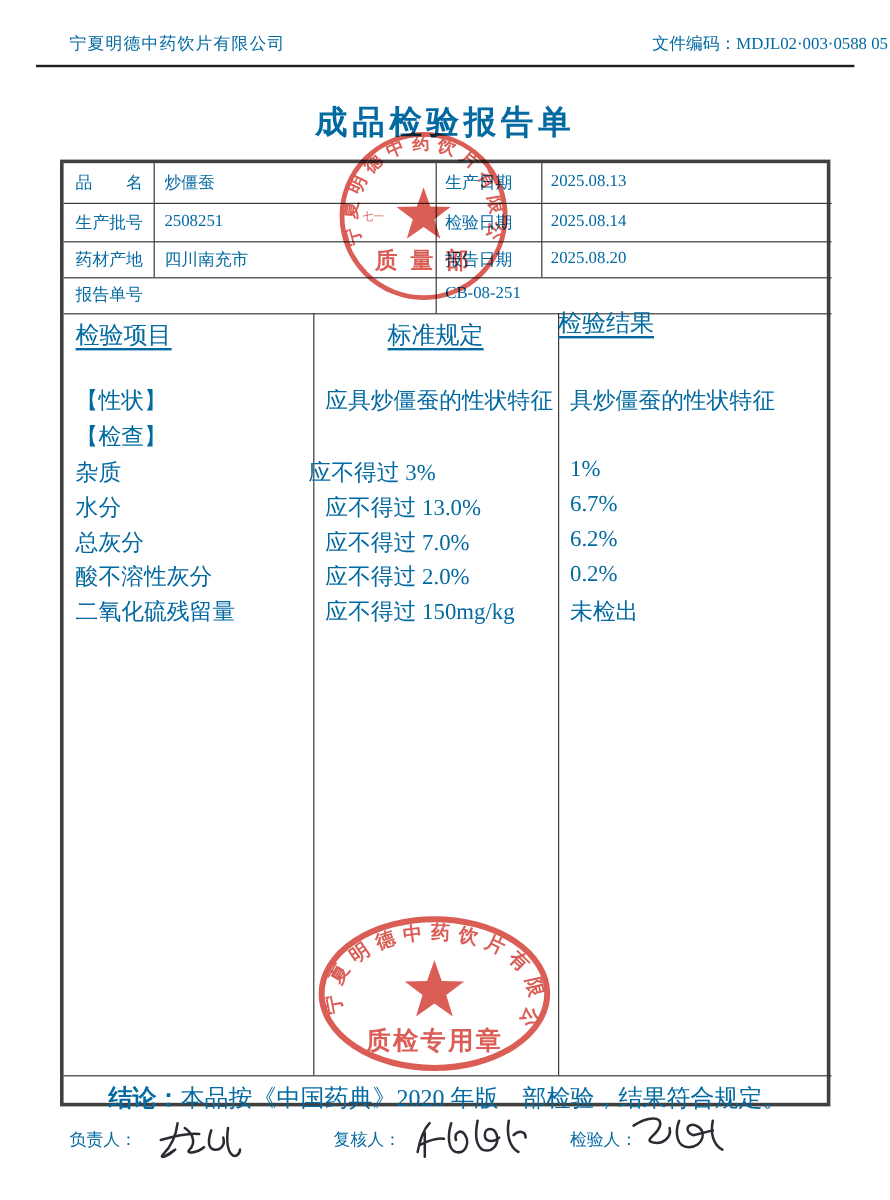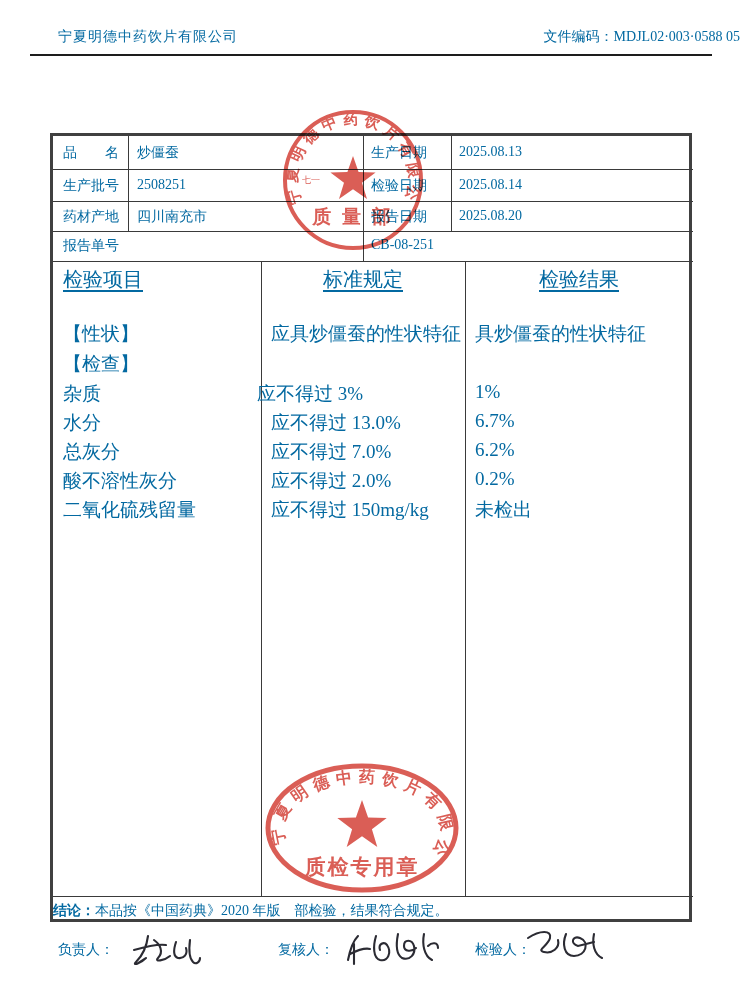--- a/index.html
+++ b/index.html
@@ -14,38 +14,39 @@
   .hdr-rule{left:30px;top:54px;width:682px;height:2px;background:#1d1d1d;}
   
   .title{left:0;top:84px;width:742px;text-align:center;font-size:27px;font-weight:bold;letter-spacing:4px;}
   
   .tbl{left:50px;top:133px;width:642px;height:789px;border:3px solid #404040;box-sizing:border-box;}
   .hline{position:absolute;left:0;width:640px;height:1px;background:#3a3a3a;}
   .vline{position:absolute;width:1px;background:#3a3a3a;}
   .cell{position:absolute;font-size:14px;white-space:nowrap;}
   .colhead{position:absolute;font-size:20px;text-decoration:underline;text-underline-offset:4px;white-space:nowrap;}
   .trow{position:absolute;font-size:19px;white-space:nowrap;}
-  .concl{position:absolute;left:0;top:766px;width:640px;font-size:14px;}
+  .concl{position:absolute;left:0;top:766px;width:640px;text-align:center;font-size:20px;}
   .concl b{font-weight:bold;}
   
   .sig-label{font-size:14px;}
   .sig-svg{position:absolute;}
   
   .stamp{position:absolute;mix-blend-mode:multiply;opacity:.88;}
   .stamp text{font-family:"Liberation Serif","DejaVu Serif",serif;}
 </style>
 </head>
 <body>
 
 <div class="page">
 
   <div class="abs hdr-left">宁夏明德中药饮片有限公司</div>
   <div class="abs hdr-right">文件编码：MDJL02·003·0588 05</div>
   <div class="abs hdr-rule"></div>
 
+  <div class="abs title">成品检验报告单</div>
 
   <div class="abs tbl">
 
     <div class="hline" style="top:33px"></div>
     <div class="hline" style="top:65px"></div>
     <div class="hline" style="top:95px"></div>
     <div class="hline" style="top:125px"></div>
     <div class="hline" style="top:760px"></div>
 
     <div class="vline" style="left:75px;top:0;height:95px"></div>
@@ -67,21 +68,21 @@
     <div class="cell" style="left:10px;top:72px">药材产地</div>
     <div class="cell" style="left:84px;top:72px">四川南充市</div>
     <div class="cell" style="left:318px;top:72px">报告日期</div>
     <div class="cell" style="left:406px;top:72px">2025.08.20</div>
 
     <div class="cell" style="left:10px;top:101px">报告单号</div>
     <div class="cell" style="left:318px;top:101px">CB-08-251</div>
 
     <div class="colhead" style="left:10px;top:130px">检验项目</div>
     <div class="colhead" style="left:208px;top:130px;width:204px;text-align:center;text-decoration:none"><span style="text-decoration:underline;text-underline-offset:4px">标准规定</span></div>
-    <div class="colhead" style="left:412px;top:130px;width:228px;text-align:center;text-decoration:none"><span style="text-decoration:underline;text-underline-offset:4px">检验结果</span></div>
+    <div class="colhead" style="left:412px;top:120px;width:228px;text-align:left;text-decoration:none"><span style="text-decoration:underline;text-underline-offset:4px">检验结果</span></div>
 
     <div class="trow" style="left:10px;top:185px">【性状】</div>
     <div class="trow" style="left:218px;top:185px">应具炒僵蚕的性状特征</div>
     <div class="trow" style="left:422px;top:185px">具炒僵蚕的性状特征</div>
 
     <div class="trow" style="left:10px;top:215px">【检查】</div>
     <div class="trow" style="left:218px;top:215px"></div>
     <div class="trow" style="left:422px;top:215px"></div>
 
     <div class="trow" style="left:10px;top:245px">杂质</div>

